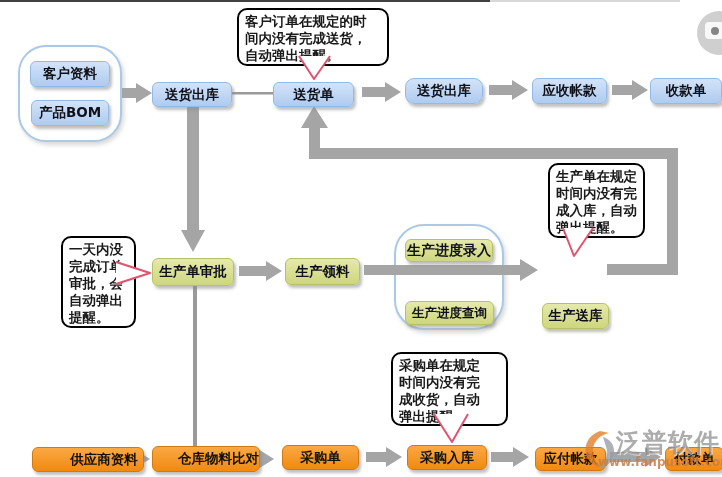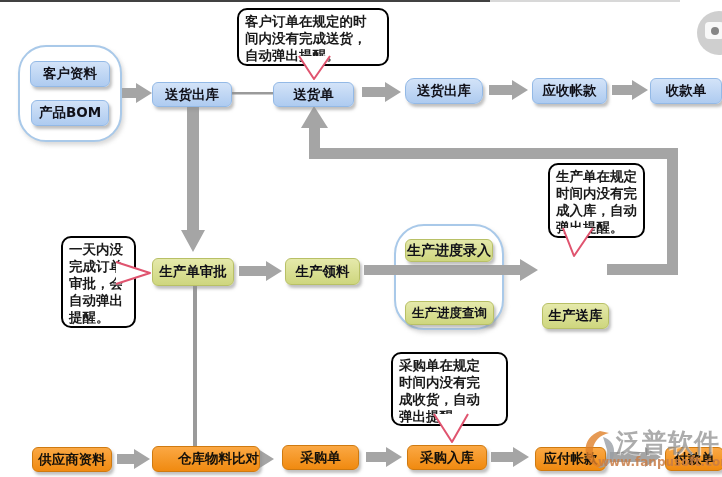--- a/index.html
+++ b/index.html
@@ -96,21 +96,21 @@
   <div class="btn blue" style="left:405px;top:78px;width:76px;height:24px;border-radius:9px;">送货出库</div>
   <div class="btn blue" style="left:532px;top:78px;width:73px;height:24px;">应收帐款</div>
   <div class="btn blue" style="left:650px;top:78px;width:70px;height:24px;">收款单</div>
 
   <div class="btn green" style="left:152px;top:258px;width:80px;height:26px;">生产单审批</div>
   <div class="btn green" style="left:285px;top:258px;width:73px;height:25px;">生产领料</div>
   <div class="btn green" style="left:405px;top:239px;width:86px;height:21px;font-size:14px;">生产进度录入</div>
   <div class="btn green" style="left:405px;top:301px;width:87px;height:22px;font-size:12.5px;">生产进度查询</div>
   <div class="btn green" style="left:542px;top:258px;width:65px;height:24px;margin-top:45px;">生产送库</div>
 
-  <div class="btn orange" style="left:32px;top:447px;width:78px;height:23px;">供应商资料</div>
+  <div class="btn orange" style="left:32px;top:447px;width:78px;height:23px;padding-left:32px;">供应商资料</div>
   <div class="btn orange" style="left:152px;top:446px;width:81px;height:24px;padding-left:25px;">仓库物料比对</div>
   <div class="btn orange" style="left:282px;top:445px;width:75px;height:23px;">采购单</div>
   <div class="btn orange" style="left:407px;top:445px;width:78px;height:23px;">采购入库</div>
   <div class="btn orange" style="left:535px;top:447px;width:69px;height:22px;">应付帐款</div>
   <div class="btn orange" style="left:665px;top:447px;width:57px;height:22px;">付款单</div>
 
   <div class="callout" style="left:237px;top:8px;width:136px;height:48px;">客户订单在规定的时
 间内没有完成送货，
 自动弹出提醒。</div>
   <div class="callout" style="left:548px;top:163px;width:81px;height:65px;">生产单在规定

